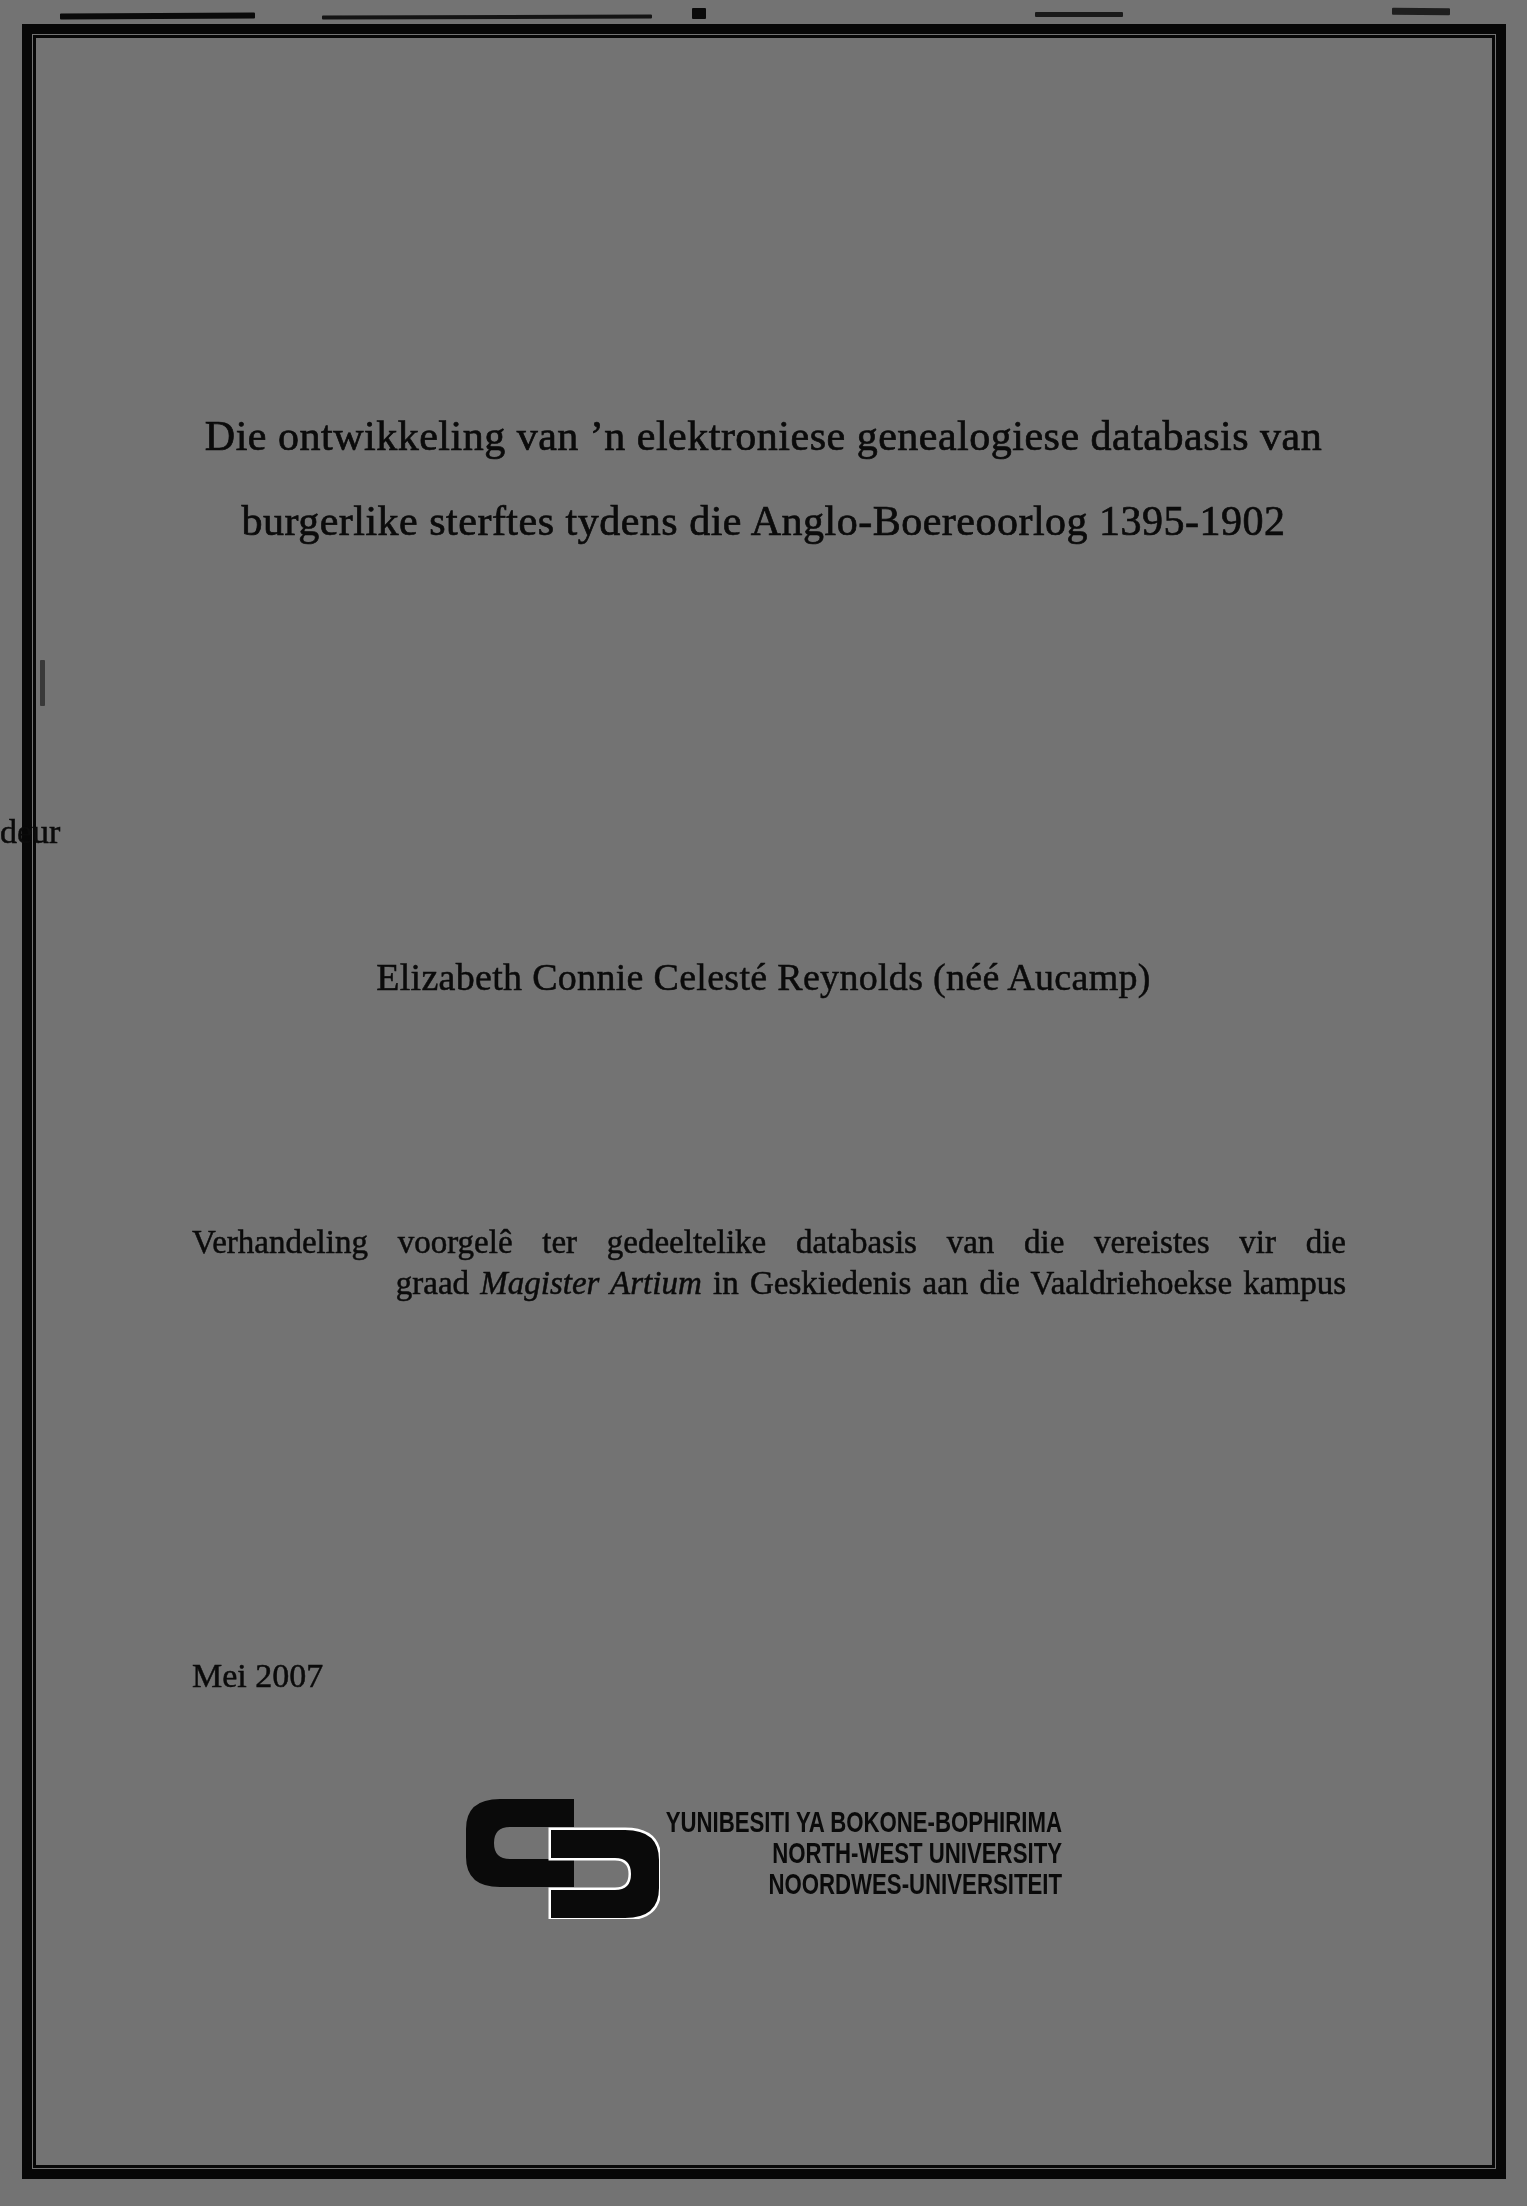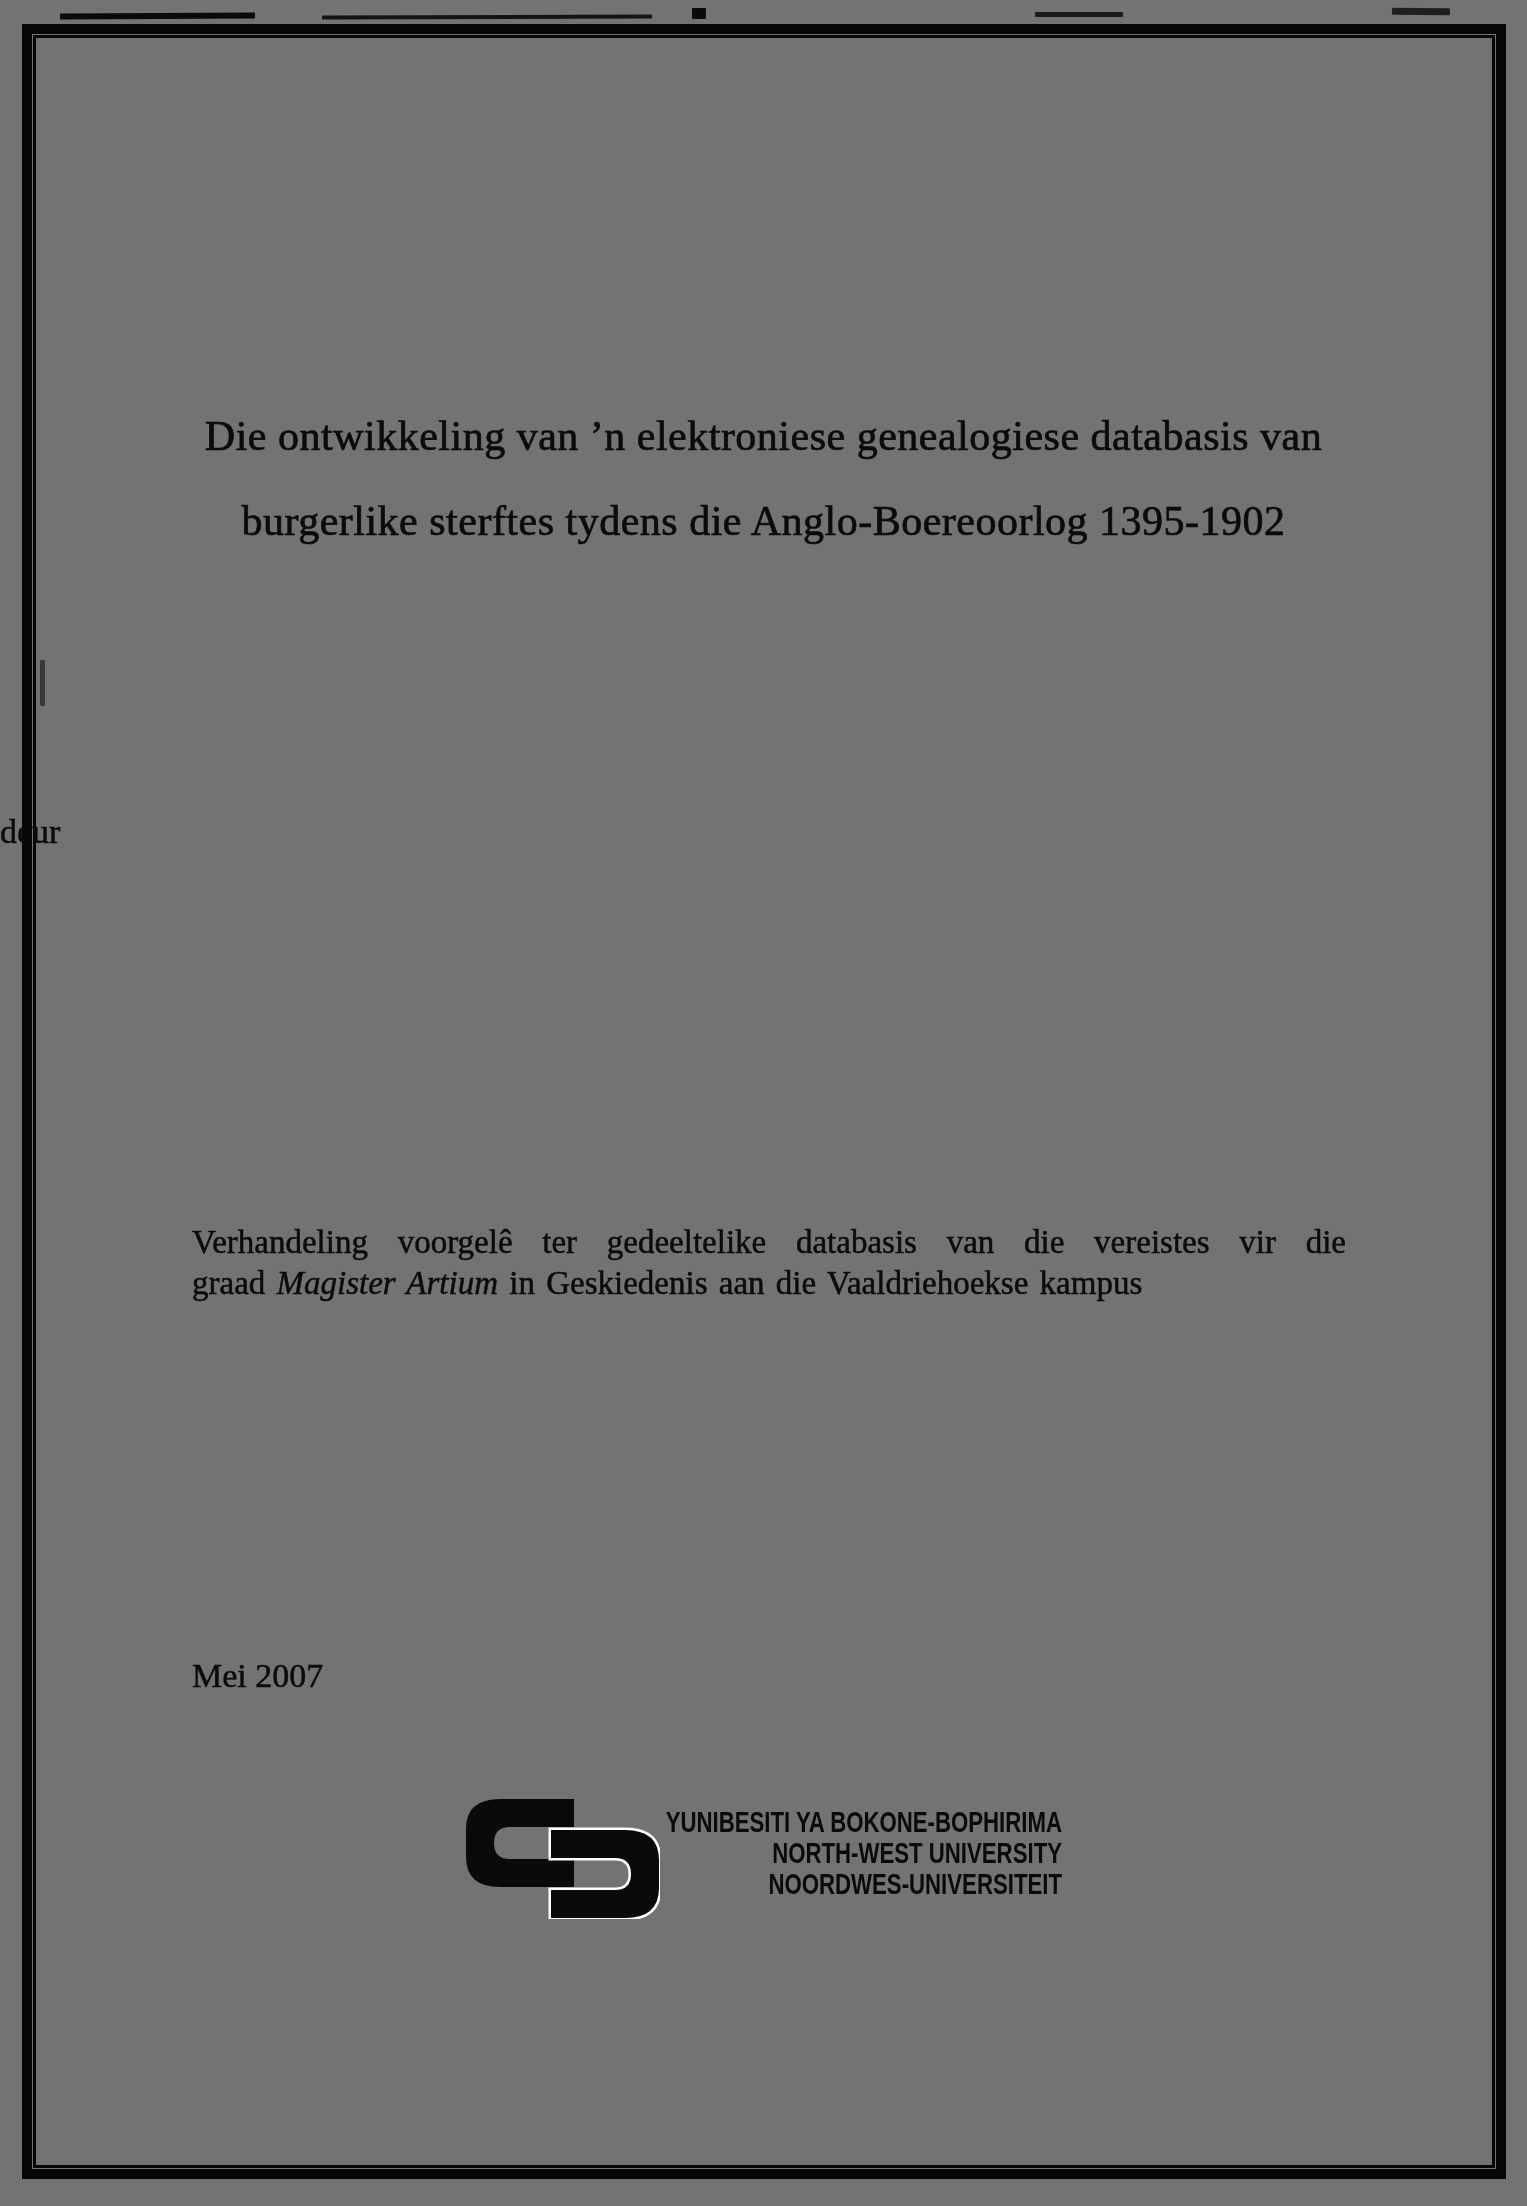--- a/index.html
+++ b/index.html
@@ -47,21 +47,21 @@
   .author{
     position:absolute;left:0;right:0;top:954px;
     text-align:center;font-size:38px;line-height:46px;
     letter-spacing:.3px;
   }
   .statement{
     position:absolute;left:192px;top:1222px;width:1154px;
     font-size:33px;line-height:41px;
   }
   .statement .just{text-align:justify;text-align-last:justify;}
-  .statement .l2{word-spacing:3px;}
+  .statement .l2{word-spacing:3px;text-align:right;}
   .statement .it{font-style:italic;}
   .supervisor{
     position:absolute;left:192px;top:1646px;
     font-size:34px;line-height:42px;
   }
   .date{
     position:absolute;left:192px;top:1611px;
     font-size:34px;line-height:42px;margin-top:44px;
   }
 
@@ -95,20 +95,21 @@
     <div class="frame-inner"></div>
   </div>
 
   <div class="title">
     <div>Die ontwikkeling van ’n elektroniese genealogiese databasis van</div>
     <div>burgerlike sterftes tydens die Anglo-Boereoorlog 1395-1902</div>
   </div>
 
   <div class="byline ink">deur</div>
 
+  <div class="author ink">Elizabeth Connie Celesté Reynolds (néé Aucamp)</div>
 
   <div class="statement ink">
     <div class="just">Verhandeling voorgelê ter gedeeltelike databasis van die vereistes vir die</div>
     <div class="l2"><span>graad </span><span class="it">Magister Artium</span><span> in Geskiedenis aan die Vaaldriehoekse kampus</span></div>
   </div>
 
   <div class="date ink">Mei 2007</div>
 
   <svg class="logo-mark" viewBox="0 0 194 120" aria-hidden="true">
     <path d="M108,0 H34 Q0,0 0,30 V58 Q0,88 34,88 H108 V60 H44 Q28,60 28,44 Q28,28 44,28 H108 Z" fill="#0a0a0a"></path>

